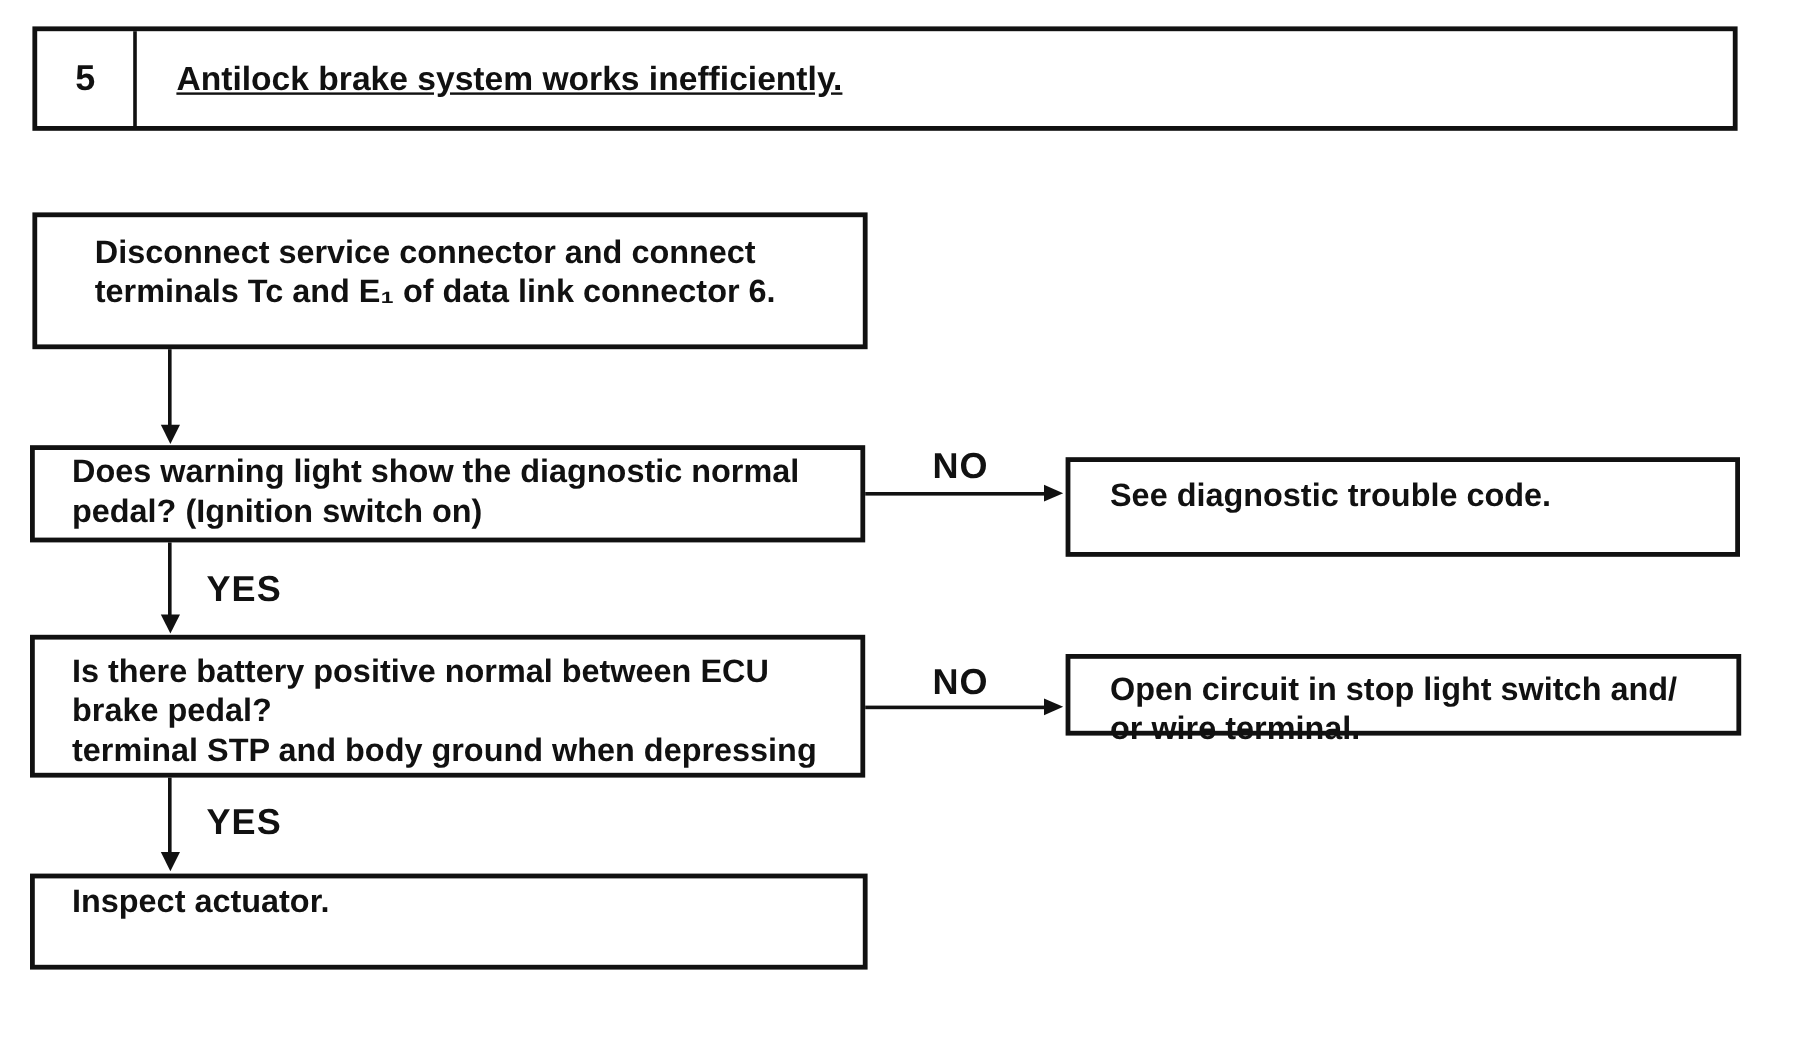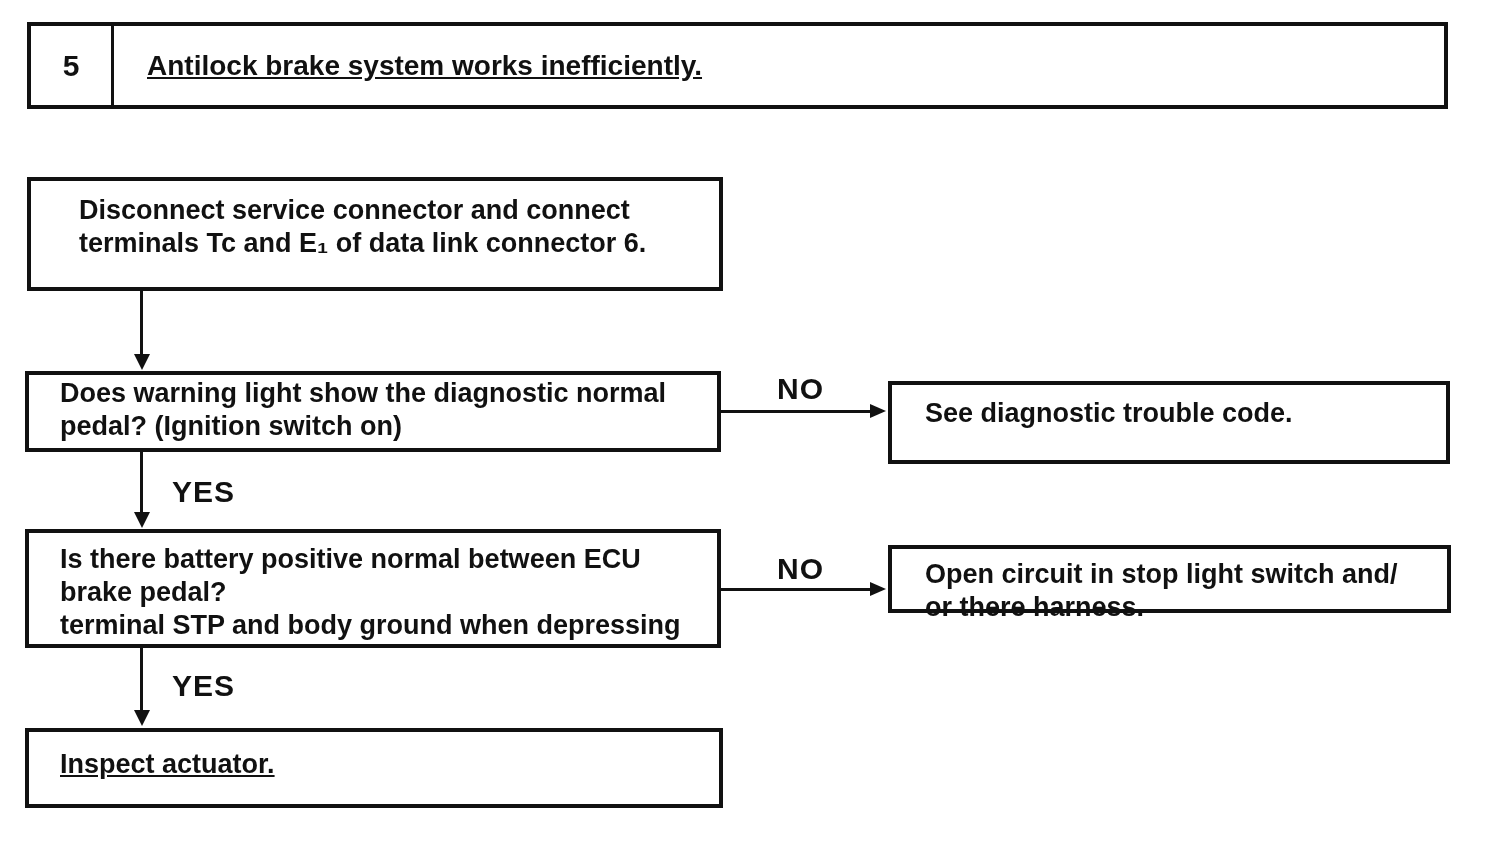--- a/index.html
+++ b/index.html
@@ -108,24 +108,24 @@
     <div class="ln">brake pedal?</div>
     <div class="ln">terminal STP and body ground when depressing</div>
   </div>
 
   <div class="branch-label" style="left:777px; top:552px;">NO</div>
   <div class="hline" style="left:721px; top:588px; width:151px;"></div>
   <div class="head-right" style="left:870px; top:582px;"></div>
 
   <div class="box" style="left:888px; top:545px; width:563px; height:68px; padding:9px 0 0 33px;">
     <div class="ln">Open circuit in stop light switch and/</div>
-    <div class="ln">or there harness.</div>
+    <div class="ln">or wire terminal.</div>
   </div>
 
   <div class="vline" style="left:140px; top:648px; height:64px;"></div>
   <div class="head-down" style="left:134px; top:710px;"></div>
   <div class="branch-label" style="left:172px; top:669px;">YES</div>
 
-  <div class="box" style="left:25px; top:728px; width:698px; height:80px; padding:16px 0 0 31px;text-decoration:underline;">
+  <div class="box" style="left:25px; top:728px; width:698px; height:80px; padding:3px 0 0 31px;">
     <div class="ln">Inspect actuator.</div>
   </div>
 
 </div>
 
 </body></html>

